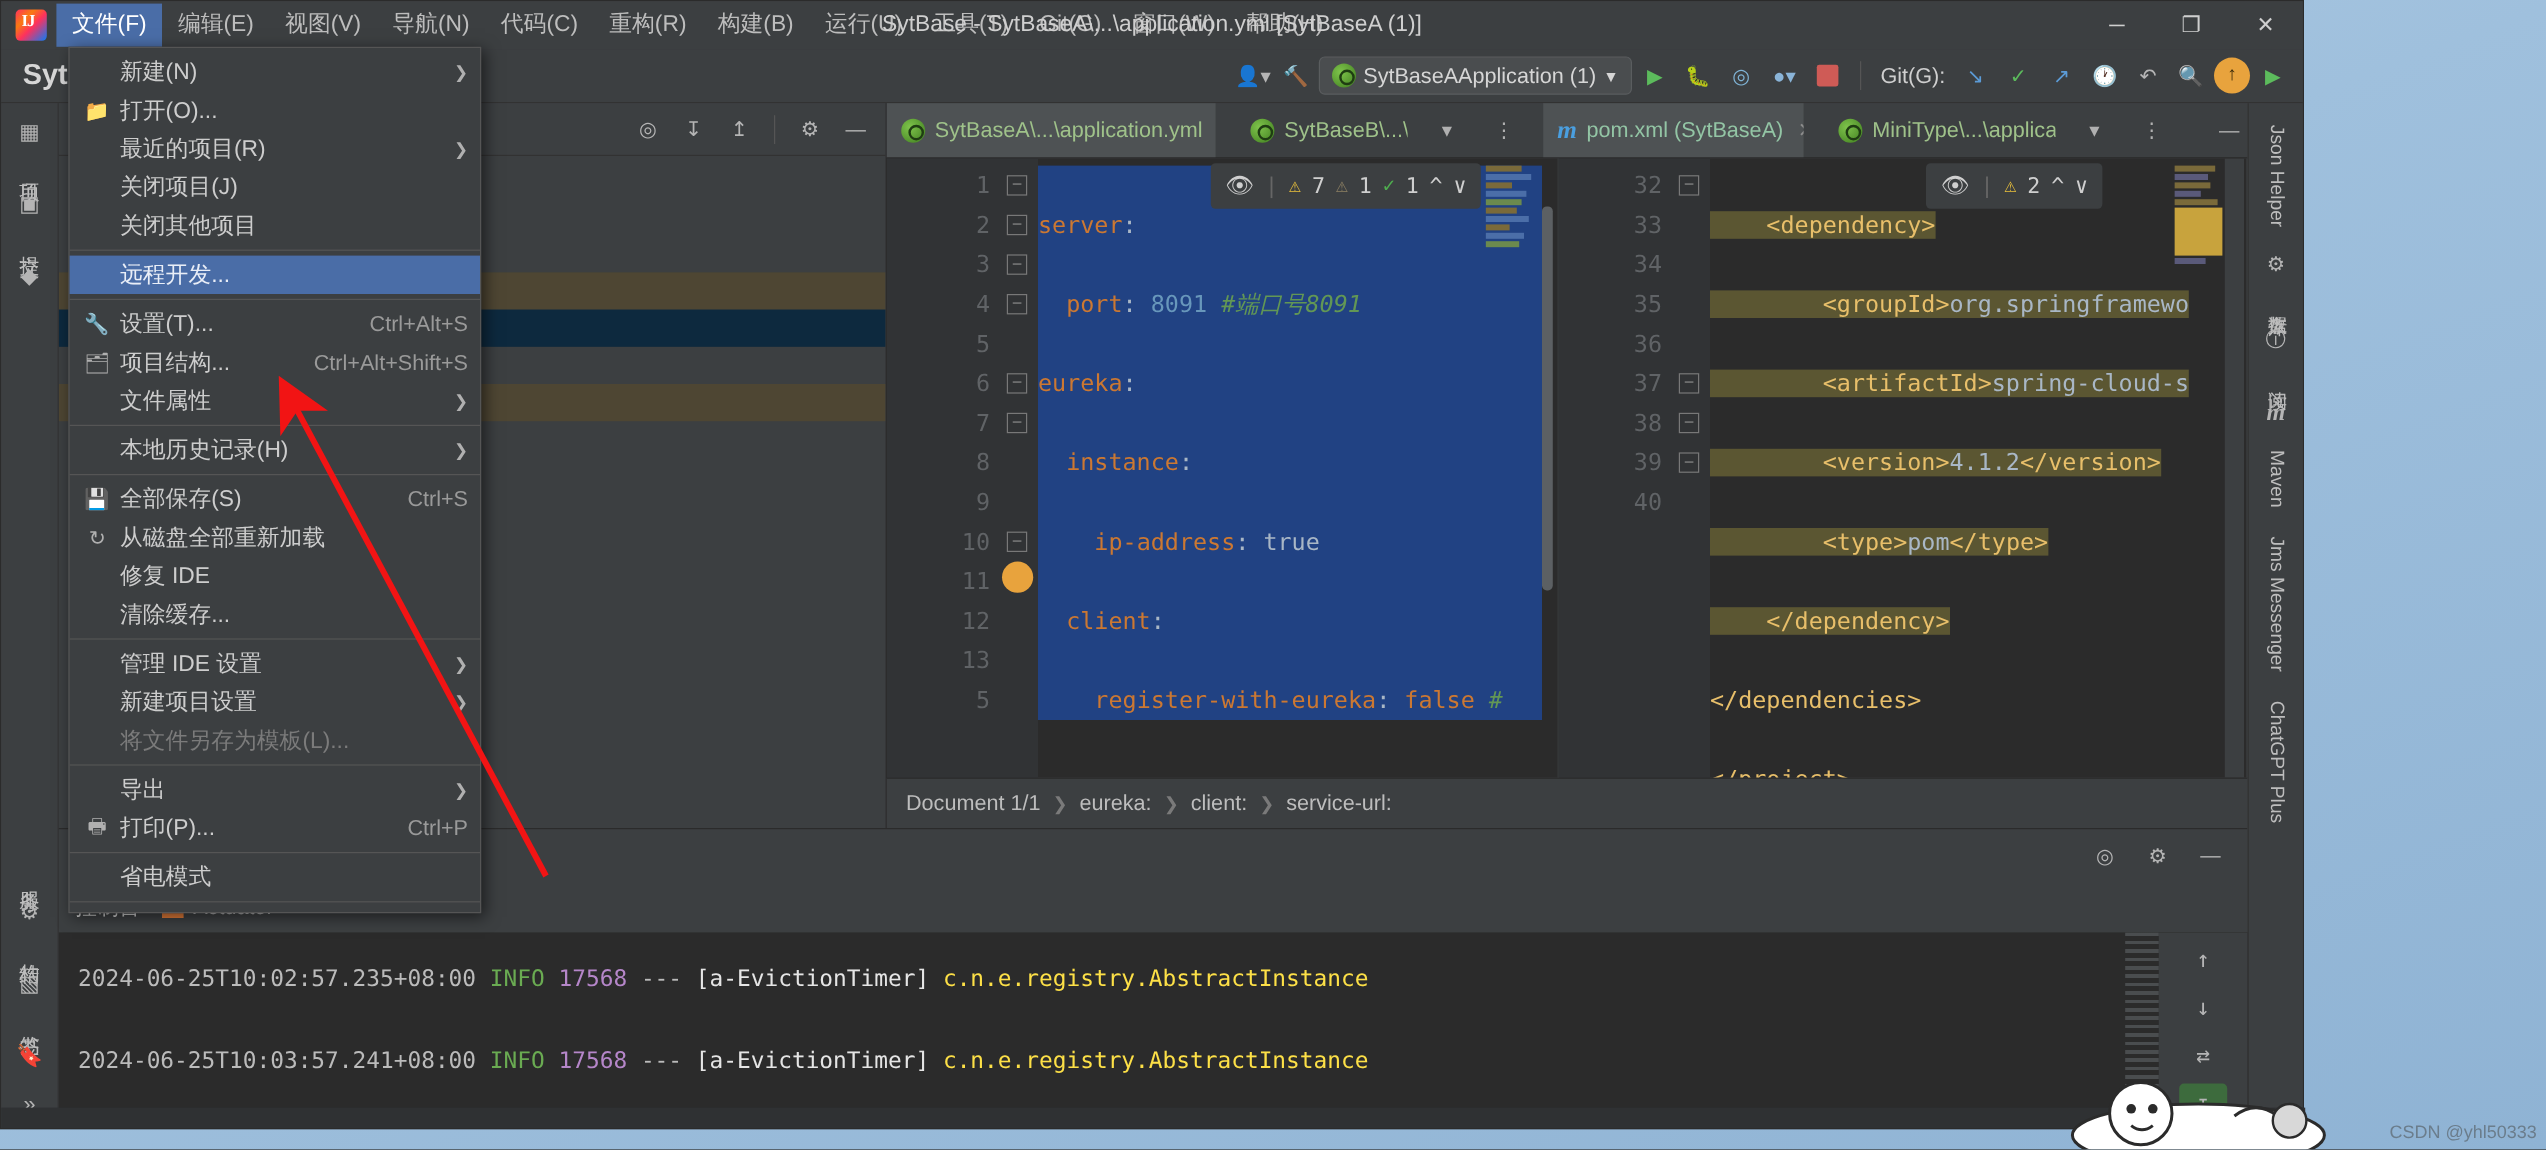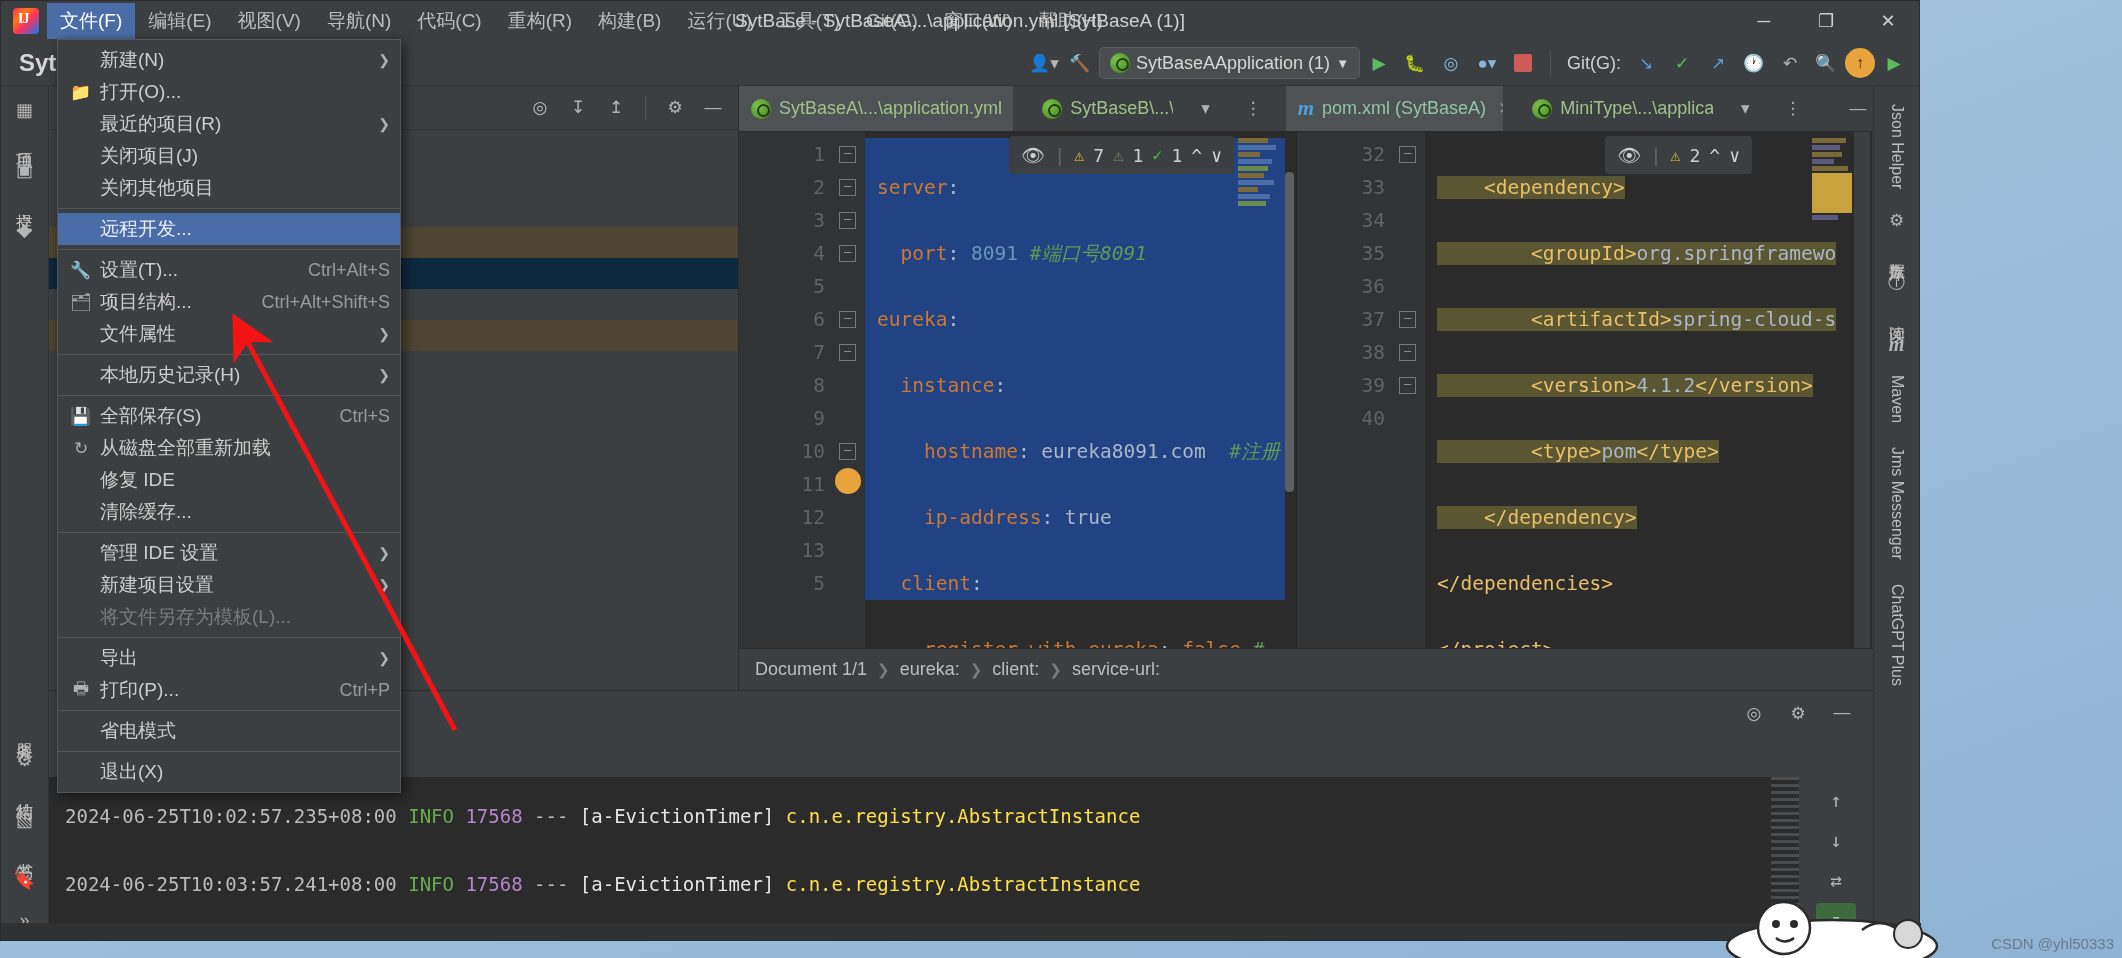--- a/index.html
+++ b/index.html
@@ -97,21 +97,21 @@
   .pane { flex:1; display:flex; flex-direction:column; min-width:0; position:relative;
      background:#2b2b2b; border-right:1px solid #3c3f41;}
   .code { flex:1; position:relative; overflow:hidden; font-family:"DejaVu Sans Mono", monospace;
      font-size:19.5px; line-height:33px; }
   .gutter { position:absolute; left:0; top:0; bottom:0; width:96px; background:#313335;
      color:#606366; text-align:right; padding-right:10px; padding-top:6px; }
   .folds { position:absolute; left:96px; top:0; bottom:0; width:30px; background:#313335;}
   .foldglyph { position:absolute; width:17px; height:17px; border:1.5px solid #787878;
      color:#9a9a9a; font-size:12px; line-height:13px; text-align:center; left:4px;}
   .codetext { position:absolute; left:126px; top:6px; right:0; bottom:0;
-     white-space:pre; color:#a9b7c6;margin-left:12px; }
+     white-space:pre; color:#a9b7c6; }
   .codetext .ln{height:33px;}
   .sel-bg { position:absolute; left:126px; top:6px; width:420px; background:#214283; }
   .k { color:#cc7832; }
   .num { color:#6897bb; }
   .cm { color:#629755; font-style:italic; }
   .str { color:#a9b7c6; }
   .tag { color:#e8bf6a; }
   .tagv { color:#a9b7c6; }
   .hl-xml { background:#5b5632; }
 
@@ -381,21 +381,20 @@
                     <div class="foldglyph" style="top:179px;">–</div>
                     <div class="foldglyph" style="top:212px;">–</div>
                     <div class="foldglyph" style="top:311px;">–</div>
                     <div style="position:absolute;left:0px;top:336px;width:26px;height:26px;border-radius:50%;background:#e8a33d;"></div>
                   </div>
                   <div class="codetext">
 <div class="ln"><span class="k">server</span><span class="str">:</span></div>
 <div class="ln">  <span class="k">port</span><span class="str">: </span><span class="num">8091</span> <span class="cm">#端口号8091</span></div>
 <div class="ln"><span class="k">eureka</span><span class="str">:</span></div>
 <div class="ln">  <span class="k">instance</span><span class="str">:</span></div>
-<div class="ln">    <span class="k">hostname</span><span class="str">: eureka8091.com  </span><span class="cm">#注册</span></div>
 <div class="ln">    <span class="k">ip-address</span><span class="str">: true</span></div>
 <div class="ln">  <span class="k">client</span><span class="str">:</span></div>
 <div class="ln">    <span class="k">register-with-eureka</span><span class="str">: </span><span class="k">false</span> <span class="cm">#</span></div>
 
 
 
 
 
 
                   </div>
@@ -646,24 +645,20 @@
       <span class="mico">🖶</span>
       <span class="mlab">打印(P)...</span>
       <span class="macc">Ctrl+P</span>
     </div>
     <div class="msep"></div>
     <div class="mrow">
       <span class="mico"></span>
       <span class="mlab">省电模式</span>
     </div>
     <div class="msep"></div>
-    <div class="mrow">
-      <span class="mico"></span>
-      <span class="mlab">退出(X)</span>
-    </div>
   </div>
 
   <svg class="annot" viewBox="0 0 2122 958">
     <defs>
       <marker id="ah" markerWidth="9" markerHeight="9" refX="7" refY="4.5" orient="auto">
         <path d="M9,4.5 L0,0 L2.4,4.5 L0,9 z" fill="#f21414"></path>
       </marker>
     </defs>
     <line x1="455" y1="730" x2="237" y2="322" stroke="#f21414" stroke-width="5" marker-end="url(#ah)"></line>
   </svg>

